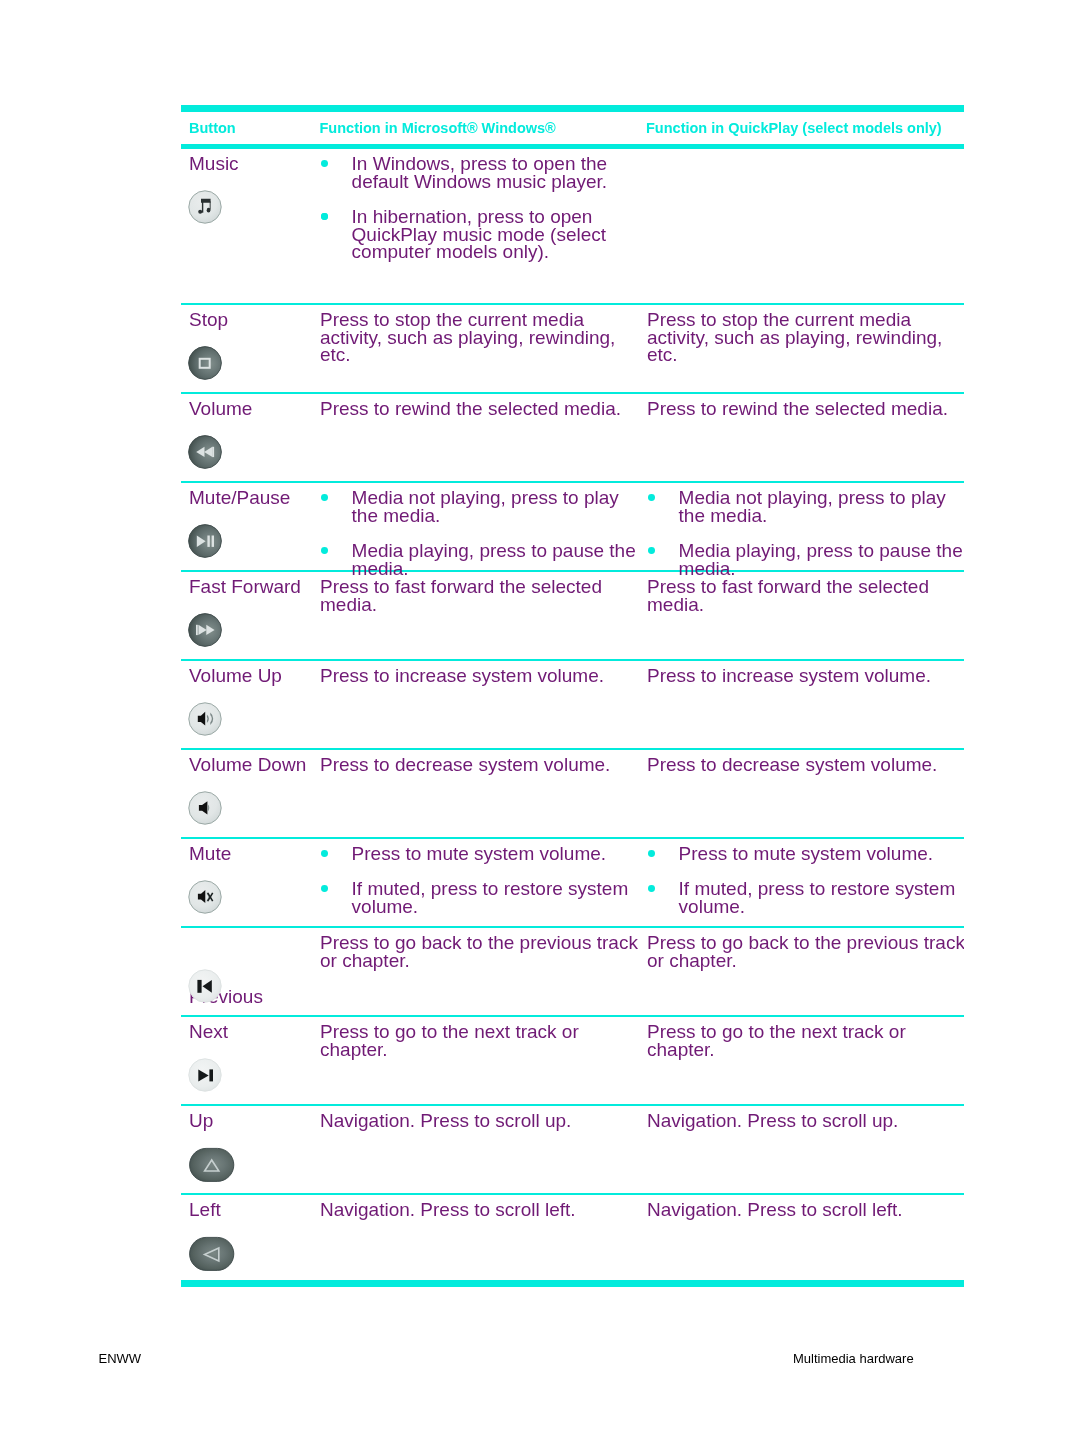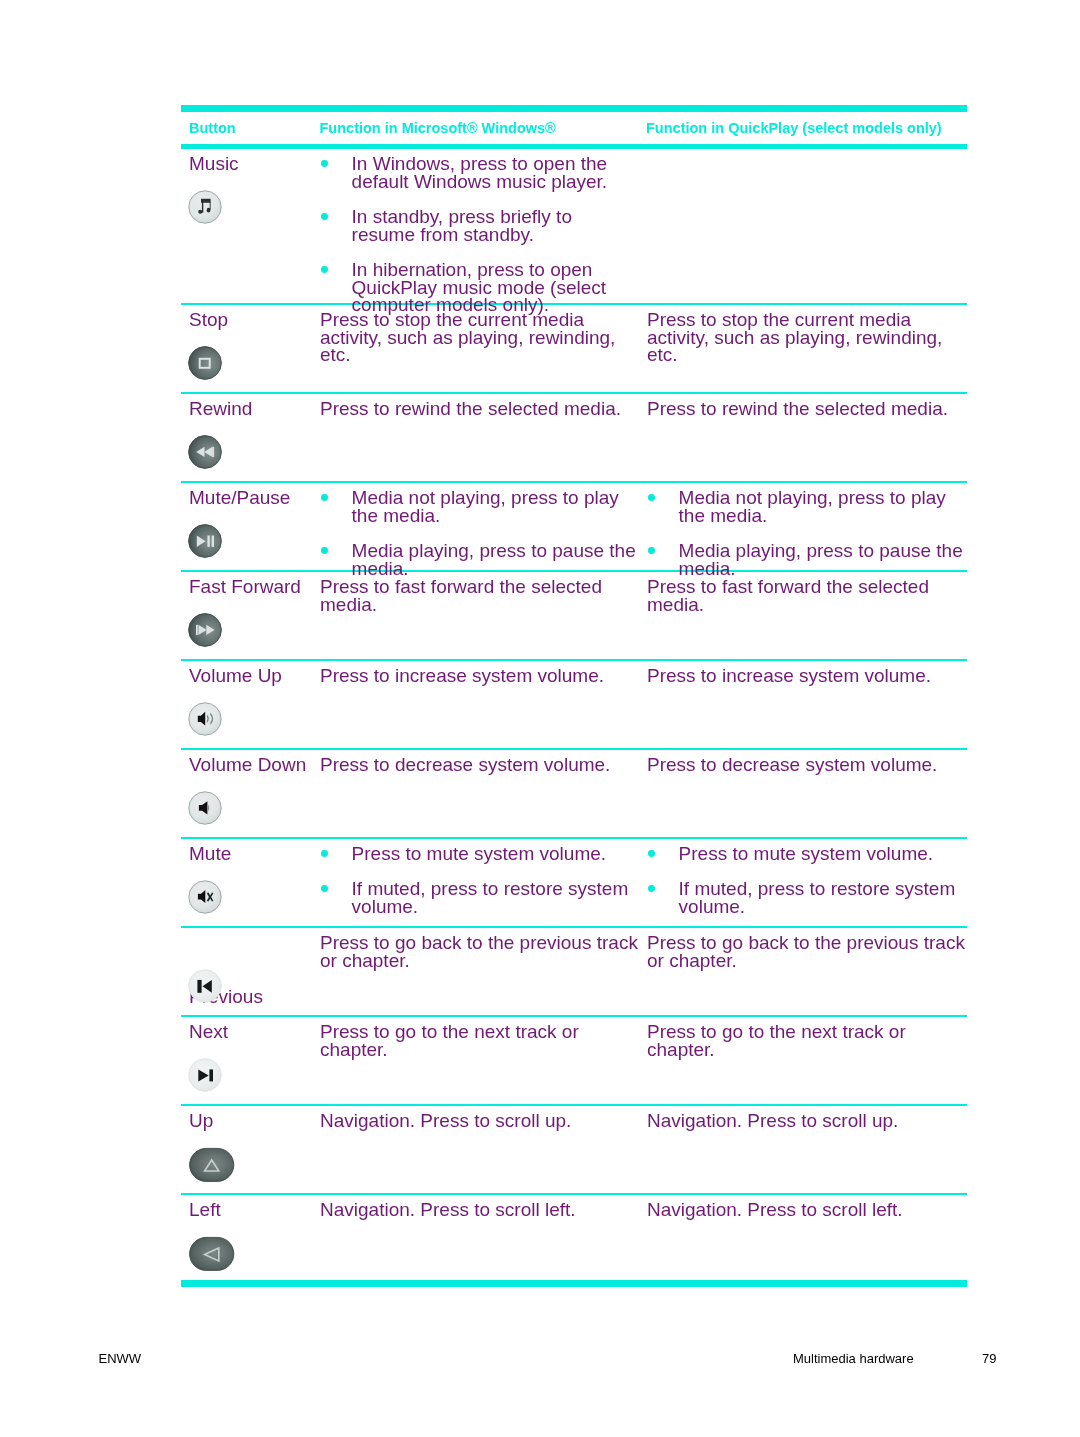--- a/index.html
+++ b/index.html
@@ -1,18 +1,18 @@
 <!DOCTYPE html>
 <html><head>
 <meta charset="utf-8">
 <style>
   html,body{margin:0;padding:0;}
   body{width:1080px;height:1437px;background:#ffffff;
        font-family:"Liberation Sans",sans-serif;color:#000;}
-  .page{position:relative;width:964px;height:1437px;overflow:hidden;padding-left:44px;}
+  .page{position:relative;width:964px;height:1437px;overflow:hidden;}
   .rule{position:absolute;left:181px;width:786px;background:#03ebdc;}
   .rule-top{top:105px;height:7px;}
   .rule-head{top:144px;height:5px;}
   .rule-div{height:2px;}
   .rule-bottom{top:1280px;height:7px;}
   .hcell{position:absolute;color:#03ebdc;font-weight:bold;font-size:14.5px;
          line-height:17.7px;white-space:nowrap;}
   .cell{position:absolute;font-size:19px;line-height:17.7px;color:#701a75;}
   .lbl{left:189px;}
   .c2{left:320px;width:319px;}
@@ -47,21 +47,21 @@
   <div class="rule rule-div" style="top:1104px"></div>
   <div class="rule rule-div" style="top:1193px"></div>
   <div class="rule rule-bottom"></div>
   <div class="hcell lbl" style="top:120px">Button</div>
   <div class="hcell" style="left:319.5px;top:120px">Function in Microsoft® Windows®</div>
   <div class="hcell" style="left:646px;top:120px">Function in QuickPlay (select models only)</div>
 
   <div class="cell lbl" style="top:155px">Music</div>
   <div class="cell c2" style="top:155px">
     <div class="p bul"><span class="dot"></span><span>In Windows, press to open the default Windows music player.</span></div>
-    <div class="p bul"><span class="dot"></span><span>In standby, press briefly to resume from standby.</span></div>
+    <div class="p bul"><span class="dot"></span></div>
     <div class="p bul"><span class="dot"></span><span>In hibernation, press to open QuickPlay music mode (select computer models only).</span></div>
   </div>
   <div class="icon" style="top:190px">
       <svg width="34" height="36" viewBox="0 0 34 36">
         <defs>
           <radialGradient id="gA0" cx="40%" cy="33%" r="75%">
             <stop offset="0%" stop-color="#e9ecec"></stop>
             <stop offset="62%" stop-color="#e1e6e6"></stop>
             <stop offset="92%" stop-color="#d3dada"></stop>
             <stop offset="100%" stop-color="#c6cece"></stop>
@@ -93,21 +93,21 @@
             <stop offset="40%" stop-color="#6d7b7a"></stop>
             <stop offset="72%" stop-color="#5a6867"></stop>
             <stop offset="100%" stop-color="#44514f"></stop>
           </radialGradient>
         </defs>
         <circle cx="17" cy="17" r="16.4" fill="url(#gA1)" stroke="#3d4a4a" stroke-width="0.9"></circle>
         <rect x="11.7" y="12.8" width="10.0" height="9.0" fill="none" stroke="#dce2e2" stroke-width="2.0"></rect>
       </svg>
     </div>
 
-  <div class="cell lbl" style="top:400px">Rewind</div>
+  <div class="cell lbl" style="top:400px">Volume</div>
   <div class="cell c2" style="top:400px">
     <div class="p">Press to rewind the selected media.</div>
   </div>
   <div class="cell c3" style="top:400px">
     <div class="p">Press to rewind the selected media.</div>
   </div>
   <div class="icon" style="top:435px">
       <svg width="34" height="36" viewBox="0 0 34 36">
         <defs>
           <radialGradient id="gA2" cx="64%" cy="52%" r="62%">

